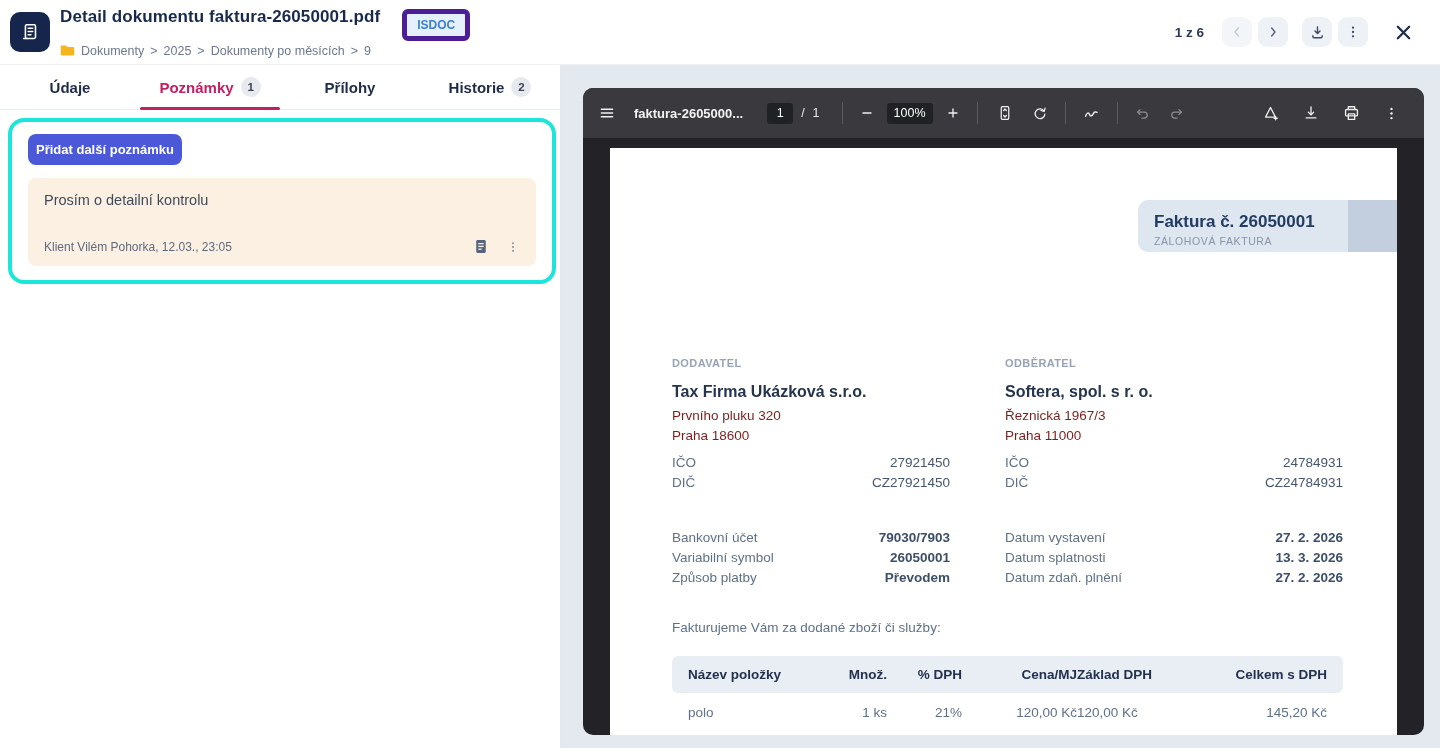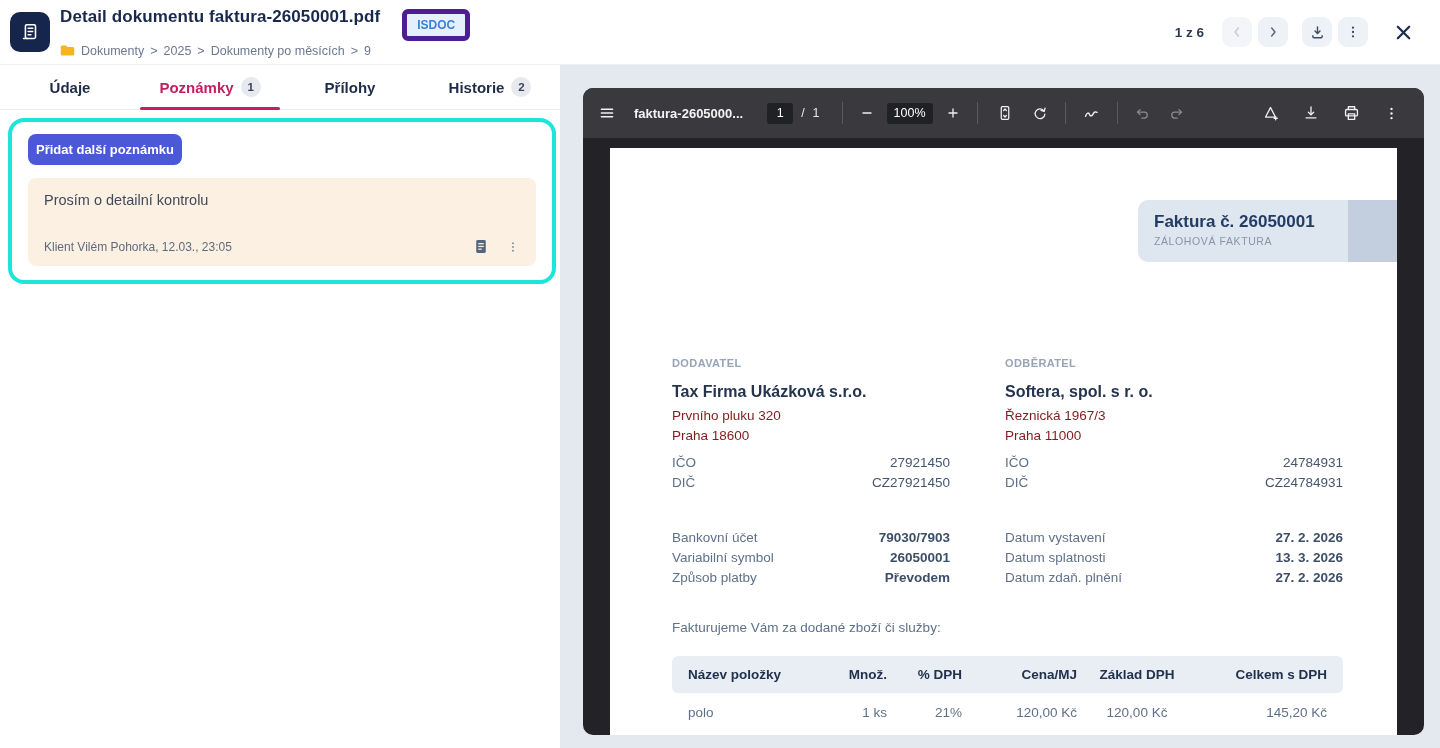--- a/index.html
+++ b/index.html
@@ -67,21 +67,21 @@
   .tbar-sep { width:1px; height:22px; background:#5a5a5f; }
   .tbar-txt { font-size:12.5px; color:#e8e8e8; }
   .ticon { display:flex; align-items:center; justify-content:center; background:none; border:none;
     cursor:pointer; padding:0; }
   .dim { opacity:.45; }
   .tbar-right { margin-left:auto; display:flex; align-items:center; gap:22px; }
 
   .pdf-canvas { flex:1; padding:10px 27px 0; min-height:0; }
   .pdf-page { background:#fff; width:100%; height:100%; position:relative; overflow:hidden; }
 
-  .inv-banner { position:absolute; top:52px; right:0; height:62px; display:flex;
+  .inv-banner { position:absolute; top:52px; right:0; height:52px; display:flex;
     border-radius:10px 0 0 10px; overflow:hidden;justify-content:flex-end; }
   .inv-banner-main { background:#dee6f0; width:210px; padding:12px 0 0 16px; }
   .inv-banner-side { background:#c3cede; width:49px; }
   .inv-title { font-size:17px; font-weight:bold; color:#223c63; }
   .inv-sub { font-size:10.5px; color:#8795a8; letter-spacing:.6px; margin-top:3px; }
 
   .inv-content { padding:0 54px 0 62px; }
   .grid2 { display:grid; grid-template-columns:278px 1fr; column-gap:55px; }
   .parties { margin-top:209px; }
   .p-label { font-size:11px; font-weight:bold; color:#97a3b7; letter-spacing:.4px; }
@@ -97,21 +97,21 @@
   .intro { margin-top:33px; font-size:13.5px; color:#5f7189; }
 
   .inv-table { margin-top:21px; font-size:13.5px; }
   .t-head { display:flex; align-items:center; background:#e9eef4; border-radius:6px;
     height:37px; padding:0 16px; font-weight:bold; color:#22324e; }
   .t-row { display:flex; align-items:center; height:38px; padding:0 16px; color:#5f7189; }
   .c-name { flex:1; text-align:left; }
   .c1 { width:80px; text-align:right; }
   .c2 { width:75px; text-align:right; }
   .c3 { width:115px; text-align:right; }
-  .c4 { width:120px; text-align:center; }
+  .c4 { width:120px; text-align:left; }
   .c5 { width:130px; text-align:right; }
 </style>
 </head>
 <body>
 
 <div class="app">
 
   <div class="header">
     <div class="doc-badge">
       <svg width="22" height="22" viewBox="0 0 24 24" fill="none" stroke="#fff" stroke-width="1.7" stroke-linecap="round" stroke-linejoin="round">

